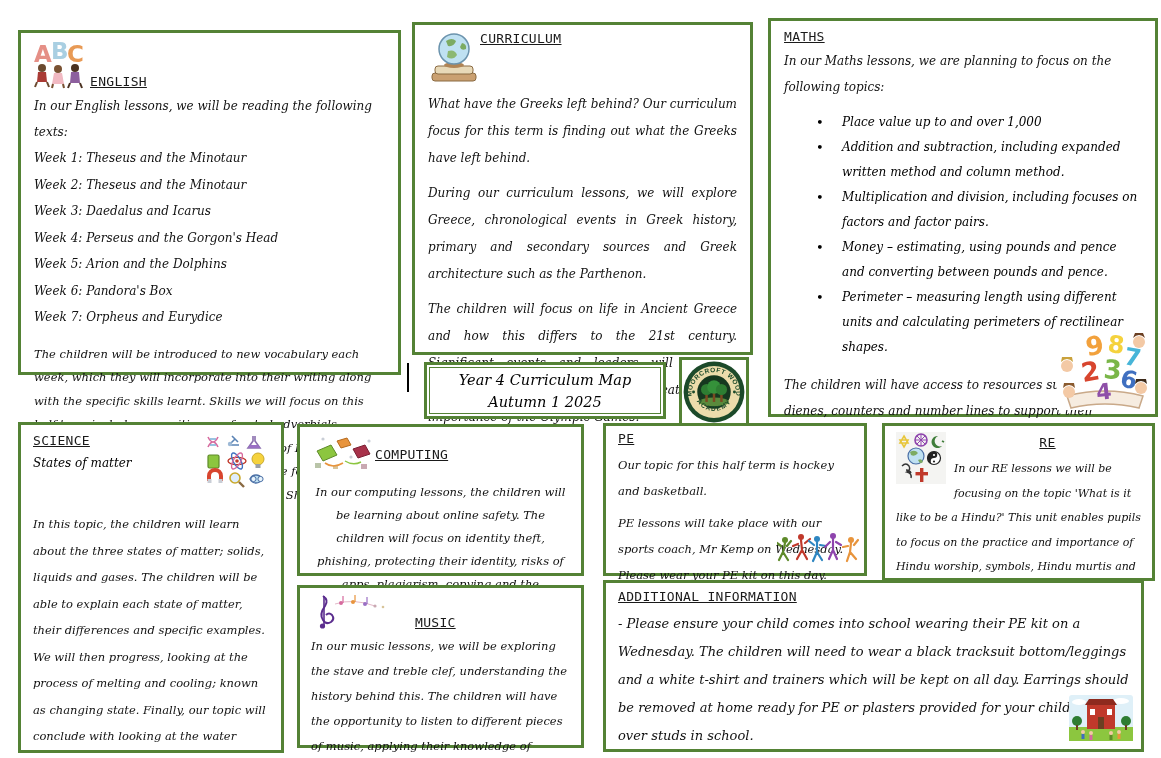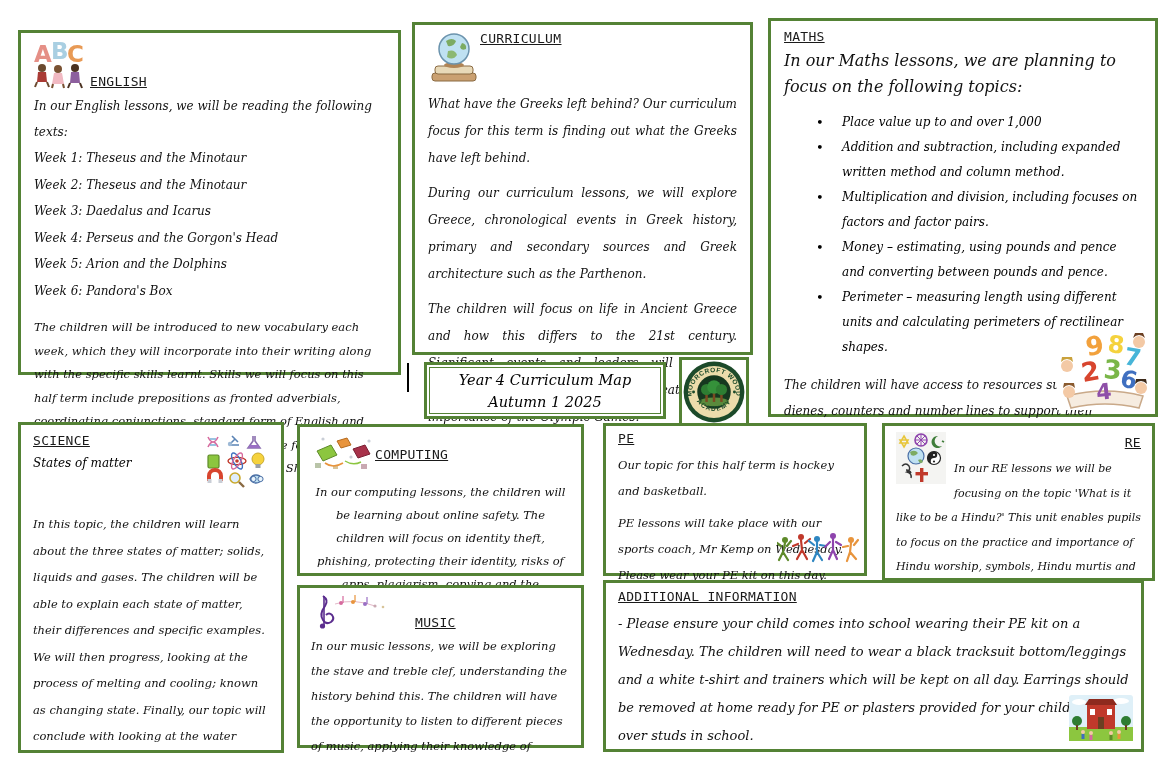--- a/index.html
+++ b/index.html
@@ -28,21 +28,21 @@
   #english .week  { font-size:12px; line-height:26.5px; }
   #english .para  { font-size:11.5px; line-height:23.5px; margin-top:12px; }
 
   
   #curriculum { left:412px; top:22px; width:341px; height:333px; padding:6px 13px; }
   #curriculum .head-row { display:flex; gap:0; height:52px;text-decoration:underline; }
   #curriculum .para { font-size:12px; line-height:27px; margin-top:8px; }
 
   
   #maths { left:768px; top:18px; width:390px; height:399px; padding:8px 13px; }
-  #maths .intro { font-size:16px; line-height:26px; margin-top:4px; width:345px; }
+  #maths .intro { font-size:12px; line-height:26px; margin-top:4px; width:345px; }
   #maths ul { list-style:none; margin-top:10px; }
   #maths li { position:relative; font-size:12px; line-height:25px; padding-left:58px; font-style:italic; }
   #maths li::before { content:"•"; position:absolute; left:32px; font-style:normal; font-size:13px; }
   #maths .outro { position:relative; font-size:12px; line-height:26px; margin-top:12px; }
   #maths .num-img { position:absolute; right:2px; bottom:4px; background:#fff; }
 
   
   #cursor-mark { position:absolute; left:407px; top:363px; width:2px; height:29px; background:#000; }
   #title-box { position:absolute; left:424px; top:362px; width:242px; height:57px;
                border:3px solid #548235; background:#fff; padding:2px; }
@@ -70,21 +70,21 @@
   #music .para { font-size:11.5px; line-height:25px; margin-top:4px; }
 
   
   #pe { left:603px; top:423px; width:264px; height:153px; padding:5px 12px; }
   #pe .para { font-size:11.5px; line-height:26px; margin-top:6px; }
   #pe .pe-img { position:absolute; right:5px; bottom:3px; }
 
   
   #re { left:882px; top:423px; width:273px; height:158px; padding:6px 11px; }
   #re .re-icon { float:left; margin:0 8px 2px 0; }
-  #re .hdr-wrap { text-align:right; }
+  #re .hdr-wrap { text-align:center; }
   #re .para { font-size:11px; line-height:24.5px; margin-top:6px; }
 
   
   #additional { left:603px; top:580px; width:541px; height:172px; padding:6px 12px; }
   #additional .para { font-size:13px; line-height:28px; margin-top:6px; }
   #additional .para2 { font-size:11px; line-height:25px; margin-top:14px; width:430px; }
   #additional .school-img { position:absolute; right:8px; bottom:8px; }
 </style>
 </head>
 <body>
@@ -112,20 +112,21 @@
     </svg>
     <span class="hdr">ENGLISH</span>
   </div>
   <div class="cursive intro">In our English lessons, we will be reading the following texts:</div>
   <div class="cursive week">Week 1: Theseus and the Minotaur</div>
   <div class="cursive week">Week 2: Theseus and the Minotaur</div>
   <div class="cursive week">Week 3: Daedalus and Icarus</div>
   <div class="cursive week">Week 4: Perseus and the Gorgon's Head</div>
   <div class="cursive week">Week 5: Arion and the Dolphins</div>
   <div class="cursive week">Week 6: Pandora's Box</div>
+  <div class="cursive week">Week 7: Orpheus and Eurydice</div>
   <div class="cursive para">The children will be introduced to new vocabulary each week, which they will incorporate into their writing along with the specific skills learnt. Skills we will focus on this half term include prepositions as fronted adverbials, coordinating conjunctions, standard form of English and subordinating conjunctions. We will also be focusing on weekly spellings each week using Spelling Shed.</div>
 </div>
 
 <div class="box" id="curriculum">
   <div class="head-row">
     <svg width="52" height="52" viewBox="0 0 52 52">
       <rect x="4" y="42" width="44" height="8" rx="3" fill="#caa071" stroke="#8a6a42" stroke-width="1"></rect>
       <rect x="7" y="35" width="38" height="8" rx="3" fill="#e8d9b8" stroke="#8a6a42" stroke-width="1"></rect>
       <ellipse cx="26" cy="34" rx="10" ry="3" fill="#b08455"></ellipse>
       <circle cx="26" cy="18" r="15" fill="#bfe1f2" stroke="#6b93ad" stroke-width="1.5"></circle>

